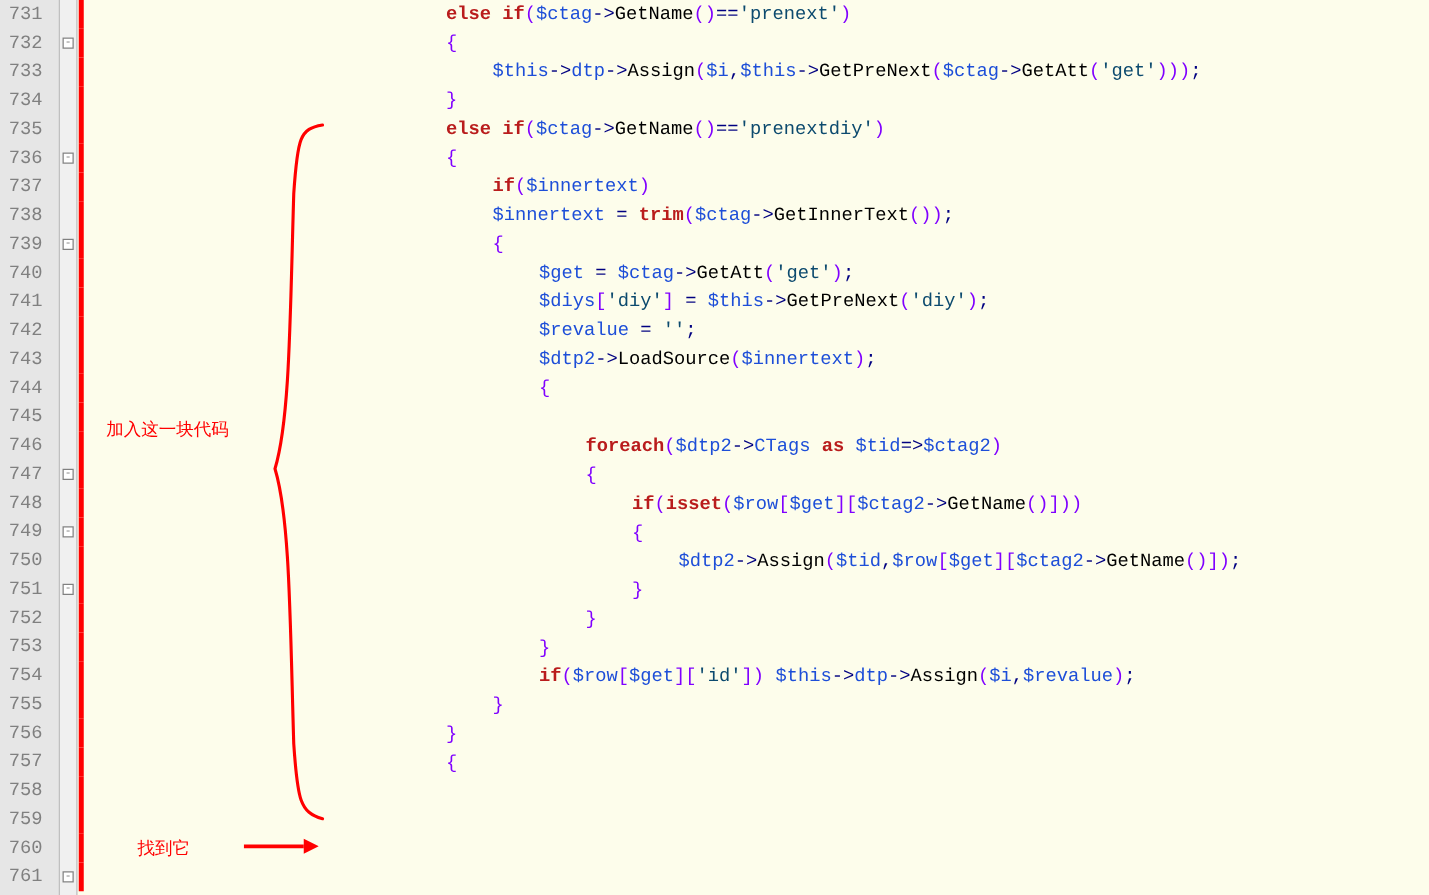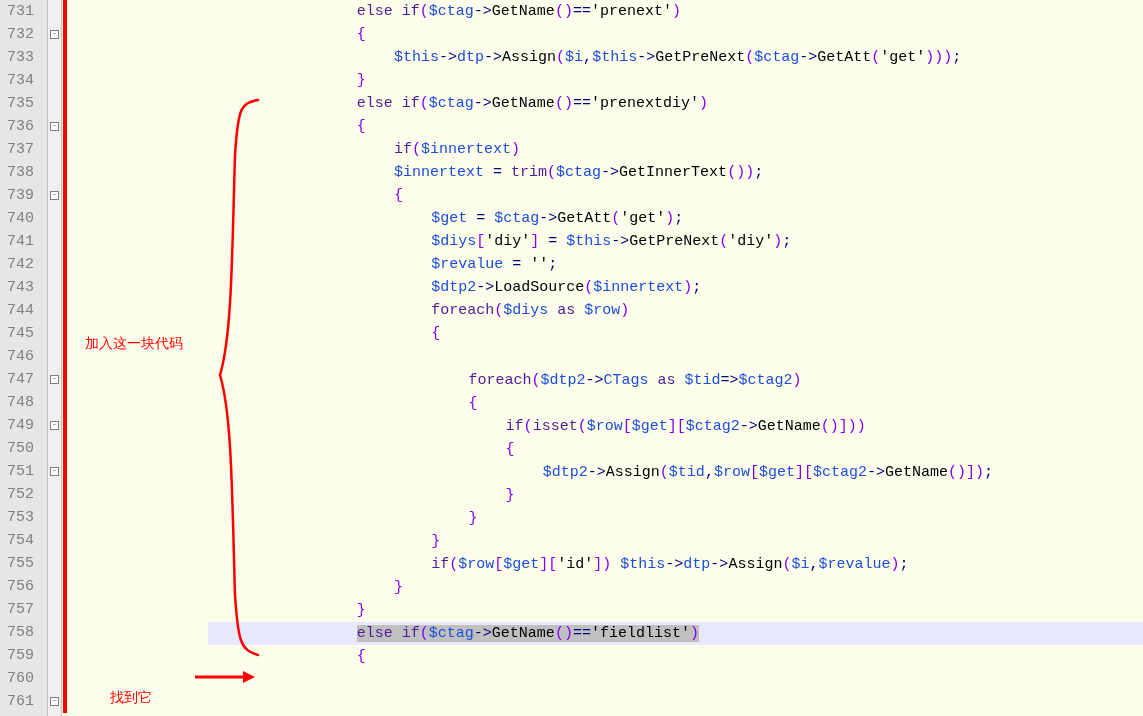--- a/index.html
+++ b/index.html
@@ -71,25 +71,25 @@
     line-height: 23px;
     white-space: pre;
     position: relative;
   }
   .line.hl {
     background: #e8e8ff;
   }
   .line.hl .sel {
     background: #c0c0c0;
   }
-  .kw { color: #4c1d95; font-weight: normal; }
+  .kw { color: #b91c1c; font-weight: bold; }
   .var { color: #1d4ed8; }
   .op { color: #000080; }
   .func { color: #000000; }
-  .str { color: #000000; }
+  .str { color: #0c4a6e; }
   .brace { color: #8000ff; }
   .paren { color: #8000ff; }
   
   .annotation {
     position: absolute;
     color: #ff0000;
     font-family: "Microsoft YaHei", sans-serif;
     font-size: 14px;
     z-index: 10;
     pointer-events: none;
@@ -195,41 +195,39 @@
       <div class="line" style="padding-left: 148.8px;"><span class="brace">}</span></div>
       <div class="line" style="padding-left: 148.8px;"><span class="kw">else if</span><span class="paren">(</span><span class="var">$ctag</span><span class="op">-&gt;</span><span class="func">GetName</span><span class="paren">()</span><span class="op">==</span><span class="str">'prenextdiy'</span><span class="paren">)</span></div>
       <div class="line" style="padding-left: 148.8px;"><span class="brace">{</span></div>
       <div class="line" style="padding-left: 186px;"><span class="kw">if</span><span class="paren">(</span><span class="var">$innertext</span><span class="paren">)</span></div>
       <div class="line" style="padding-left: 186px;"><span class="var">$innertext</span><span class="op"> = </span><span class="kw">trim</span><span class="paren">(</span><span class="var">$ctag</span><span class="op">-&gt;</span><span class="func">GetInnerText</span><span class="paren">())</span><span class="op">;</span></div>
       <div class="line" style="padding-left: 186px;"><span class="brace">{</span></div>
       <div class="line" style="padding-left: 223.2px;"><span class="var">$get</span><span class="op"> = </span><span class="var">$ctag</span><span class="op">-&gt;</span><span class="func">GetAtt</span><span class="paren">(</span><span class="str">'get'</span><span class="paren">)</span><span class="op">;</span></div>
       <div class="line" style="padding-left: 223.2px;"><span class="var">$diys</span><span class="paren">[</span><span class="str">'diy'</span><span class="paren">]</span><span class="op"> = </span><span class="var">$this</span><span class="op">-&gt;</span><span class="func">GetPreNext</span><span class="paren">(</span><span class="str">'diy'</span><span class="paren">)</span><span class="op">;</span></div>
       <div class="line" style="padding-left: 223.2px;"><span class="var">$revalue</span><span class="op"> = </span><span class="str">''</span><span class="op">;</span></div>
       <div class="line" style="padding-left: 223.2px;"><span class="var">$dtp2</span><span class="op">-&gt;</span><span class="func">LoadSource</span><span class="paren">(</span><span class="var">$innertext</span><span class="paren">)</span><span class="op">;</span></div>
-      <div class="line" style="padding-left: 223.2px;"><span class="kw">foreach</span><span class="paren">(</span><span class="var">$diys</span><span class="kw"> as </span><span class="var">$row</span><span class="paren">)</span></div>
       <div class="line" style="padding-left: 223.2px;"><span class="brace">{</span></div>
       <div class="line" style="padding-left: 260.4px; margin-top: 24px;"><span class="kw">foreach</span><span class="paren">(</span><span class="var">$dtp2</span><span class="op">-&gt;</span><span class="var">CTags</span><span class="kw"> as </span><span class="var">$tid</span><span class="op">=&gt;</span><span class="var">$ctag2</span><span class="paren">)</span></div>
       <div class="line" style="padding-left: 260.4px;"><span class="brace">{</span></div>
       <div class="line" style="padding-left: 297.6px;"><span class="kw">if</span><span class="paren">(</span><span class="kw">isset</span><span class="paren">(</span><span class="var">$row</span><span class="paren">[</span><span class="var">$get</span><span class="paren">][</span><span class="var">$ctag2</span><span class="op">-&gt;</span><span class="func">GetName</span><span class="paren">()]))</span></div>
       <div class="line" style="padding-left: 297.6px;"><span class="brace">{</span></div>
       <div class="line" style="padding-left: 334.8px;"><span class="var">$dtp2</span><span class="op">-&gt;</span><span class="func">Assign</span><span class="paren">(</span><span class="var">$tid</span><span class="op">,</span><span class="var">$row</span><span class="paren">[</span><span class="var">$get</span><span class="paren">][</span><span class="var">$ctag2</span><span class="op">-&gt;</span><span class="func">GetName</span><span class="paren">()])</span><span class="op">;</span></div>
       <div class="line" style="padding-left: 297.6px;"><span class="brace">}</span></div>
       <div class="line" style="padding-left: 260.4px;"><span class="brace">}</span></div>
       <div class="line" style="padding-left: 223.2px;"><span class="brace">}</span></div>
       <div class="line" style="padding-left: 223.2px;"><span class="kw">if</span><span class="paren">(</span><span class="var">$row</span><span class="paren">[</span><span class="var">$get</span><span class="paren">][</span><span class="str">'id'</span><span class="paren">])</span><span class="var"> $this</span><span class="op">-&gt;</span><span class="var">dtp</span><span class="op">-&gt;</span><span class="func">Assign</span><span class="paren">(</span><span class="var">$i</span><span class="op">,</span><span class="var">$revalue</span><span class="paren">)</span><span class="op">;</span></div>
       <div class="line" style="padding-left: 186px;"><span class="brace">}</span></div>
       <div class="line" style="padding-left: 148.8px;"><span class="brace">}</span></div>
-      <div class="line hl" style="padding-left: 148.8px;"><span class="sel"><span class="kw">else if</span><span class="paren">(</span><span class="var">$ctag</span><span class="op">-&gt;</span><span class="func">GetName</span><span class="paren">()</span><span class="op">==</span><span class="str">'fieldlist'</span><span class="paren">)</span></span></div>
       <div class="line" style="padding-left: 148.8px;"><span class="brace">{</span></div>
     </div>
 </div>
 
 <svg class="bracket-svg" width="50" height="570">
   <path d="M 48 5 C 30 8, 28 15, 25 60 C 22 160, 22 240, 10 280 C 22 320, 22 400, 25 500 C 28 545, 30 555, 48 560" stroke="#ff0000" stroke-width="2.5" fill="none" stroke-linecap="round"></path>
 </svg>
 
 <svg class="arrow-svg" width="60" height="20">
   <line x1="0" y1="10" x2="48" y2="10" stroke="#ff0000" stroke-width="3"></line>
   <polygon points="48,4 60,10 48,16" fill="#ff0000"></polygon>
 </svg>
 
 <div class="annotation" style="left:85px; top:335px;">加入这一块代码</div>
-<div class="annotation" style="left:110px; top:689px;">找到它</div>
+<div class="annotation" style="left:110px; top:670px;">找到它</div>
 
 </body></html>

